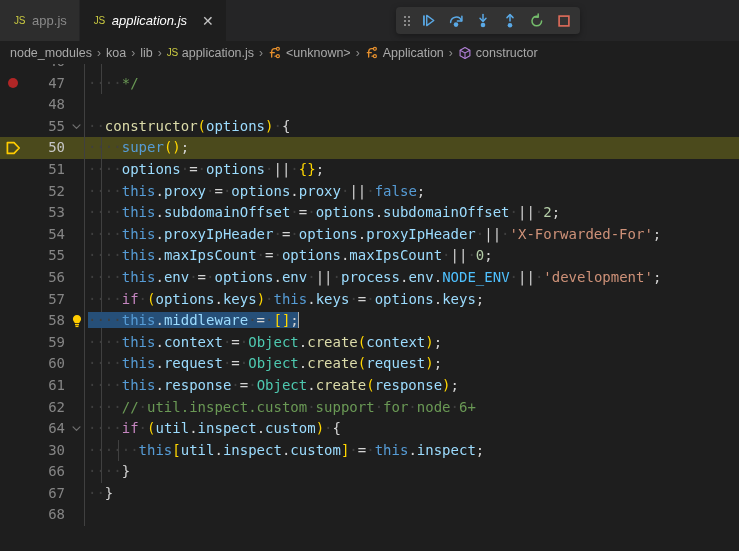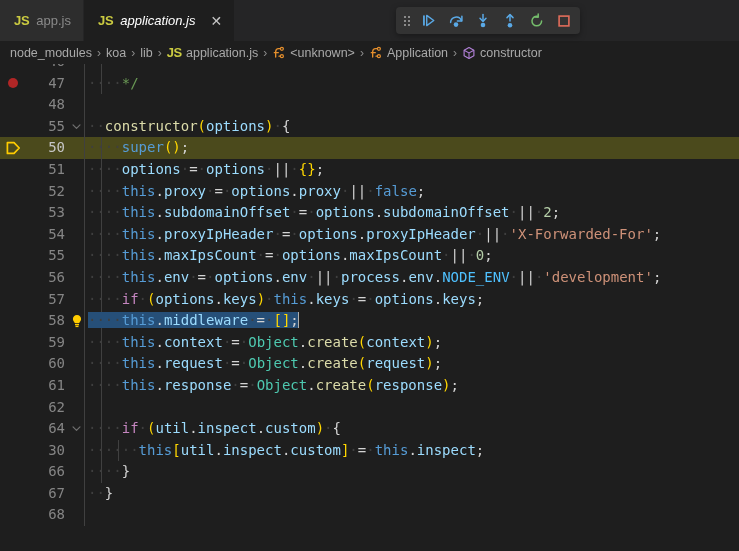--- a/index.html
+++ b/index.html
@@ -18,21 +18,21 @@
   .tab{
     display:flex;align-items:center;gap:7px;
     padding:0 12px 0 14px;height:41px;box-sizing:border-box;
     font-family:"Liberation Sans",sans-serif;font-size:13px;
     color:#8a8a8a;background:#2d2d2d;cursor:pointer;
     border-right:1px solid #252526;
   }
   .tab.active{background:#1e1e1e;color:#ffffff;}
   .tab.active .tab-title{font-style:italic;}
   .js-badge{
-    font-family:"Liberation Sans",sans-serif;font-size:13px;font-weight:bold;
+    font-family:"Liberation Sans",sans-serif;font-size:10px;font-weight:normal;
     color:#cbcb41;letter-spacing:-0.3px;
   }
   .tab-title{white-space:nowrap;}
   .tab-close{
     font-family:"Liberation Sans",sans-serif;font-size:14px;color:#c5c5c5;
     margin-left:8px;line-height:1;
   }
   .tabbar-rest{flex:1;background:#252526;}
 
   
@@ -391,20 +391,21 @@
           <div class="lineno">61</div>
           <div class="iguide" style="left: 84px;"></div>
           <div class="iguide" style="left: 100.84px;"></div>
           <div class="code"><span><span class="ws">····</span><span class="t-this">this</span><span class="t-punc">.</span><span class="t-prop">response</span><span class="ws">·</span><span class="t-op">=</span><span class="ws">·</span><span class="t-type">Object</span><span class="t-punc">.</span><span class="t-fn">create</span><span class="t-par1">(</span><span class="t-prop">response</span><span class="t-par1">)</span><span class="t-punc">;</span></span></div>
         </div>
         <div class="row">
           <div class="gutter-bp"></div>
           <div class="lineno">62</div>
           <div class="iguide" style="left: 84px;"></div>
           <div class="iguide" style="left: 100.84px;"></div>
+          <div class="code"><span><span class="ws">····</span><span class="t-com">//<span class="ws">·</span>util.inspect.custom<span class="ws">·</span>support<span class="ws">·</span>for<span class="ws">·</span>node<span class="ws">·</span>6+</span></span></div>
         </div>
         <div class="row">
           <div class="gutter-bp"></div>
           <div class="lineno">64</div>
           <div class="fold">
             <svg width="11" height="11" viewBox="0 0 12 12">
               <path d="M2.2 4.2 L6 8.0 L9.8 4.2" fill="none" stroke="#707070" stroke-width="1.3" stroke-linecap="round" stroke-linejoin="round"></path>
             </svg>
           </div>
           <div class="iguide" style="left: 84px;"></div>

